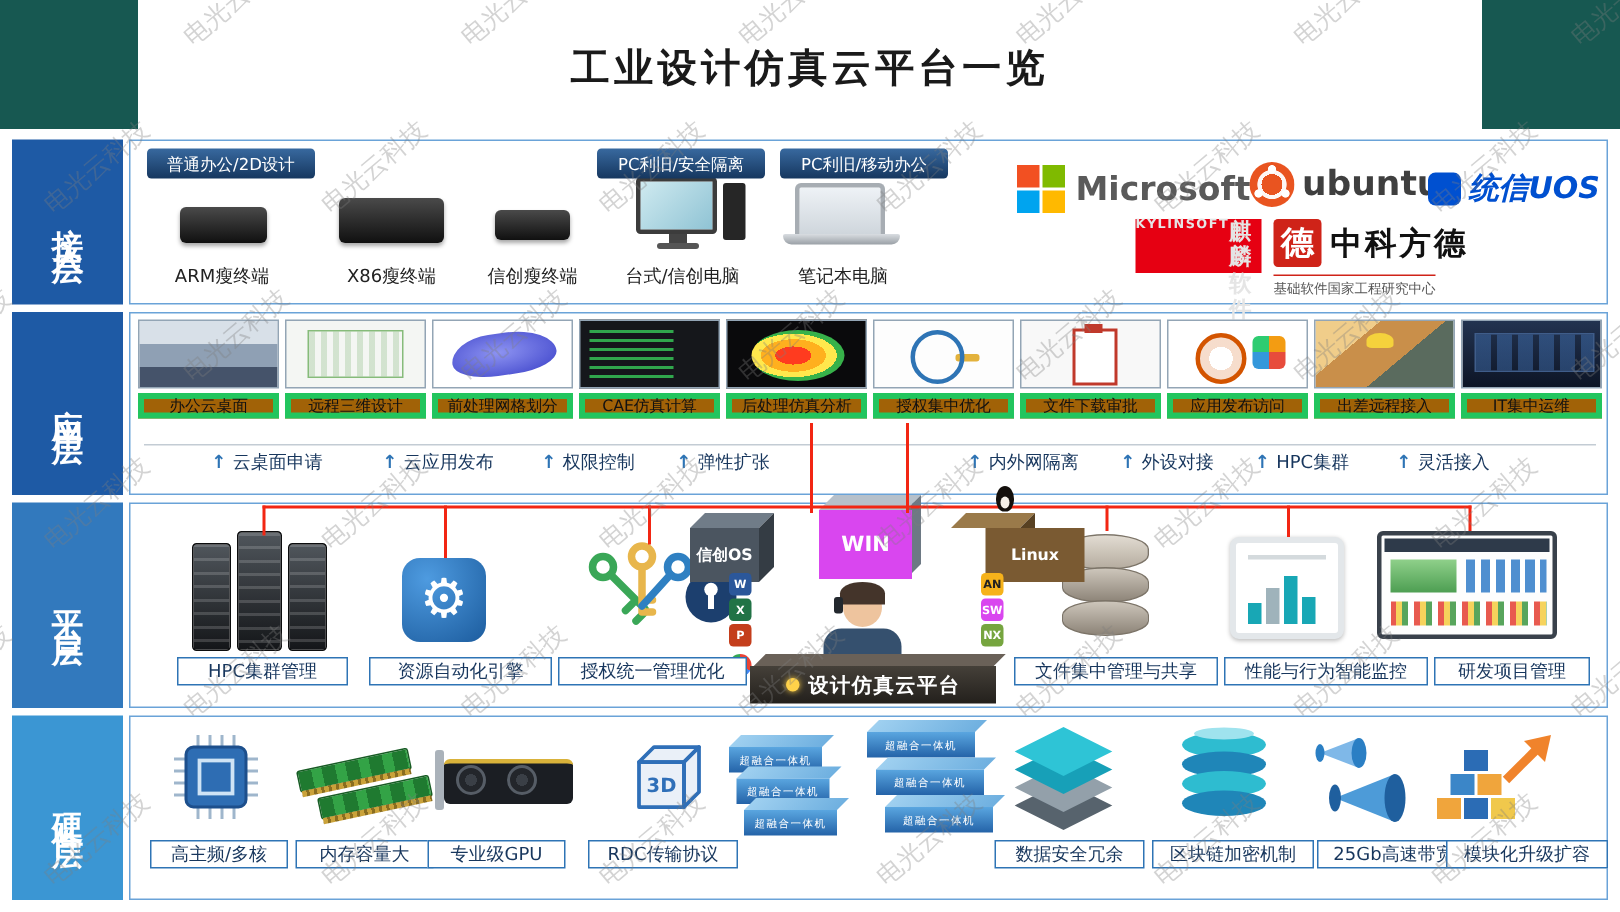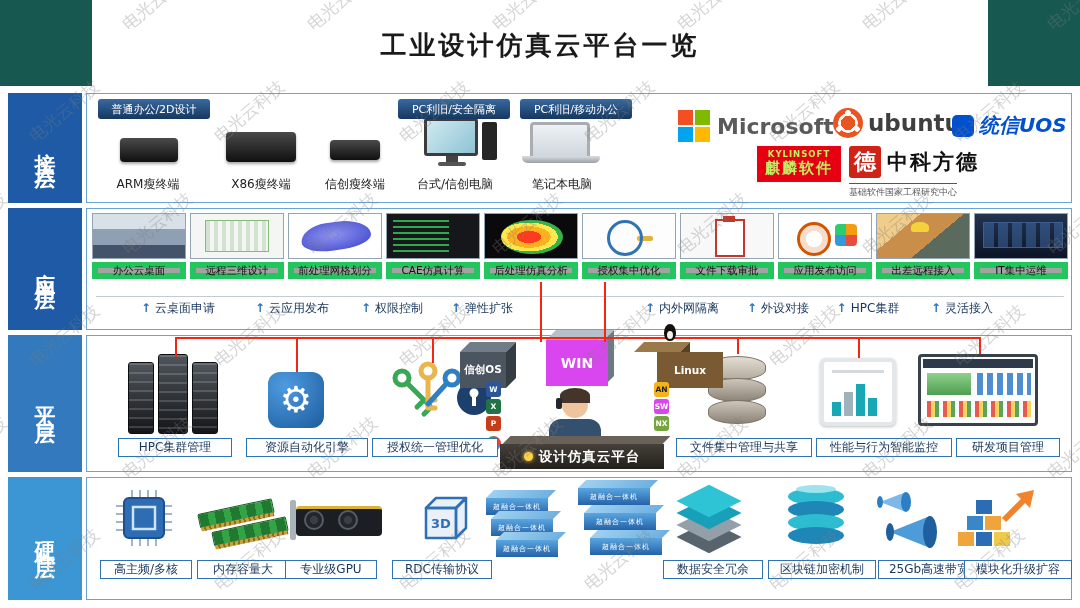--- a/index.html
+++ b/index.html
@@ -42,31 +42,31 @@
   .ms-grid{display:grid;grid-template-columns:15px 15px;grid-template-rows:15px 15px;gap:2px}
   .ms-grid span{display:block}
   .q1{background:#f25022}.q2{background:#7fba00}.q3{background:#00a4ef}.q4{background:#ffb900}
   .ms-text{font-size:22px;font-weight:bold;color:#5a5a5a}
   .ubuntu-row{position:absolute;left:833px;top:108px;display:flex;align-items:center;gap:5px}
   .ubuntu-icon{width:30px;height:30px;border-radius:50%;background:radial-gradient(circle at 50% 16%,#fff 0 2.5px,transparent 3px),radial-gradient(circle at 20% 70%,#fff 0 2.5px,transparent 3px),radial-gradient(circle at 80% 70%,#fff 0 2.5px,transparent 3px),radial-gradient(circle at 50% 50%,transparent 0 7px,rgba(255,255,255,.95) 7px 9.5px,transparent 10px),#e95420}
   .ubuntu-text{font-size:23px;font-weight:bold;color:#3f3f3f}
   .uos-row{position:absolute;left:952px;top:112px;display:flex;align-items:center;gap:5px}
   .uos-icon{width:22px;height:22px;border-radius:5px;background:#0050d0}
   .uos-text{font-size:20px;font-weight:bold;font-style:italic;color:#0050d0;white-space:nowrap}
-  .kylin-box{position:absolute;left:757px;top:146px;width:84px;height:36px;background:#e60012;color:#bef264;display:flex;flex-direction:column;align-items:center;justify-content:center;line-height:1.15}
+  .kylin-box{position:absolute;left:757px;top:146px;width:84px;height:36px;background:#e60012;color:#e5e5e5;display:flex;flex-direction:row;align-items:flex-start;justify-content:center;line-height:1.15}
   .kylin-en{font-size:8.5px;font-weight:bold;letter-spacing:1px}
   .kylin-cn{font-size:15px;font-weight:bold;letter-spacing:2px}
   .fangde-row{position:absolute;left:849px;top:146px;display:flex;align-items:center;gap:6px}
   .fangde-seal{width:32px;height:32px;background:#cf2318;color:#fff;display:flex;align-items:center;justify-content:center;font-size:22px;font-weight:bold;font-family:"DejaVu Serif","Liberation Serif",serif;border-radius:3px}
   .fangde-name{font-size:21px;font-weight:bold;color:#111;letter-spacing:2px;white-space:nowrap}
   .fangde-sub{position:absolute;left:849px;top:183px;font-size:9px;color:#555;border-top:1px solid #cf2318;padding-top:2px;white-space:nowrap}
 
   
   .thumb{position:absolute;top:213px;width:94px;height:46px;border:1px solid #93a5b5;overflow:hidden}
-  .cap{position:absolute;top:262px;width:94px;height:17px;border:6px solid #22c55e;background:#a3a3a3;color:#111;font-size:10.5px;display:flex;align-items:center;justify-content:center;white-space:nowrap}
+  .cap{position:absolute;top:262px;width:94px;height:17px;border:4px solid #22c55e;background:#a16207;color:#111;font-size:10.5px;display:flex;align-items:center;justify-content:center;white-space:nowrap}
   .cap-line{position:absolute;left:96px;top:296px;width:968px;height:1px;background:#c3ccd4}
   .capability{position:absolute;top:300px;transform:translateX(-50%);font-size:12px;color:#17365d;white-space:nowrap}
   .capability::before{content:"↑ ";color:#2e74b5;font-weight:bold}
 
   .t1{background:linear-gradient(180deg,#d8e0e8 0 35%,#8fa0b4 35% 70%,#45536a 70%)}
   .t2{background:#f4f6f3}
   .t2::after{content:"";position:absolute;inset:6px 14px;border:1px solid #86bb7a;background:repeating-linear-gradient(90deg,rgba(110,170,100,.25) 0 4px,transparent 4px 8px)}
   .t3{background:#fff}
   .t3::after{content:"";position:absolute;left:12px;top:8px;width:70px;height:28px;border-radius:45% 55% 50% 50%/70% 70% 50% 50%;background:radial-gradient(ellipse at 45% 45%,#8d93f2,#3d43c9);transform:rotate(-8deg)}
   .t4{background:#15171b}

